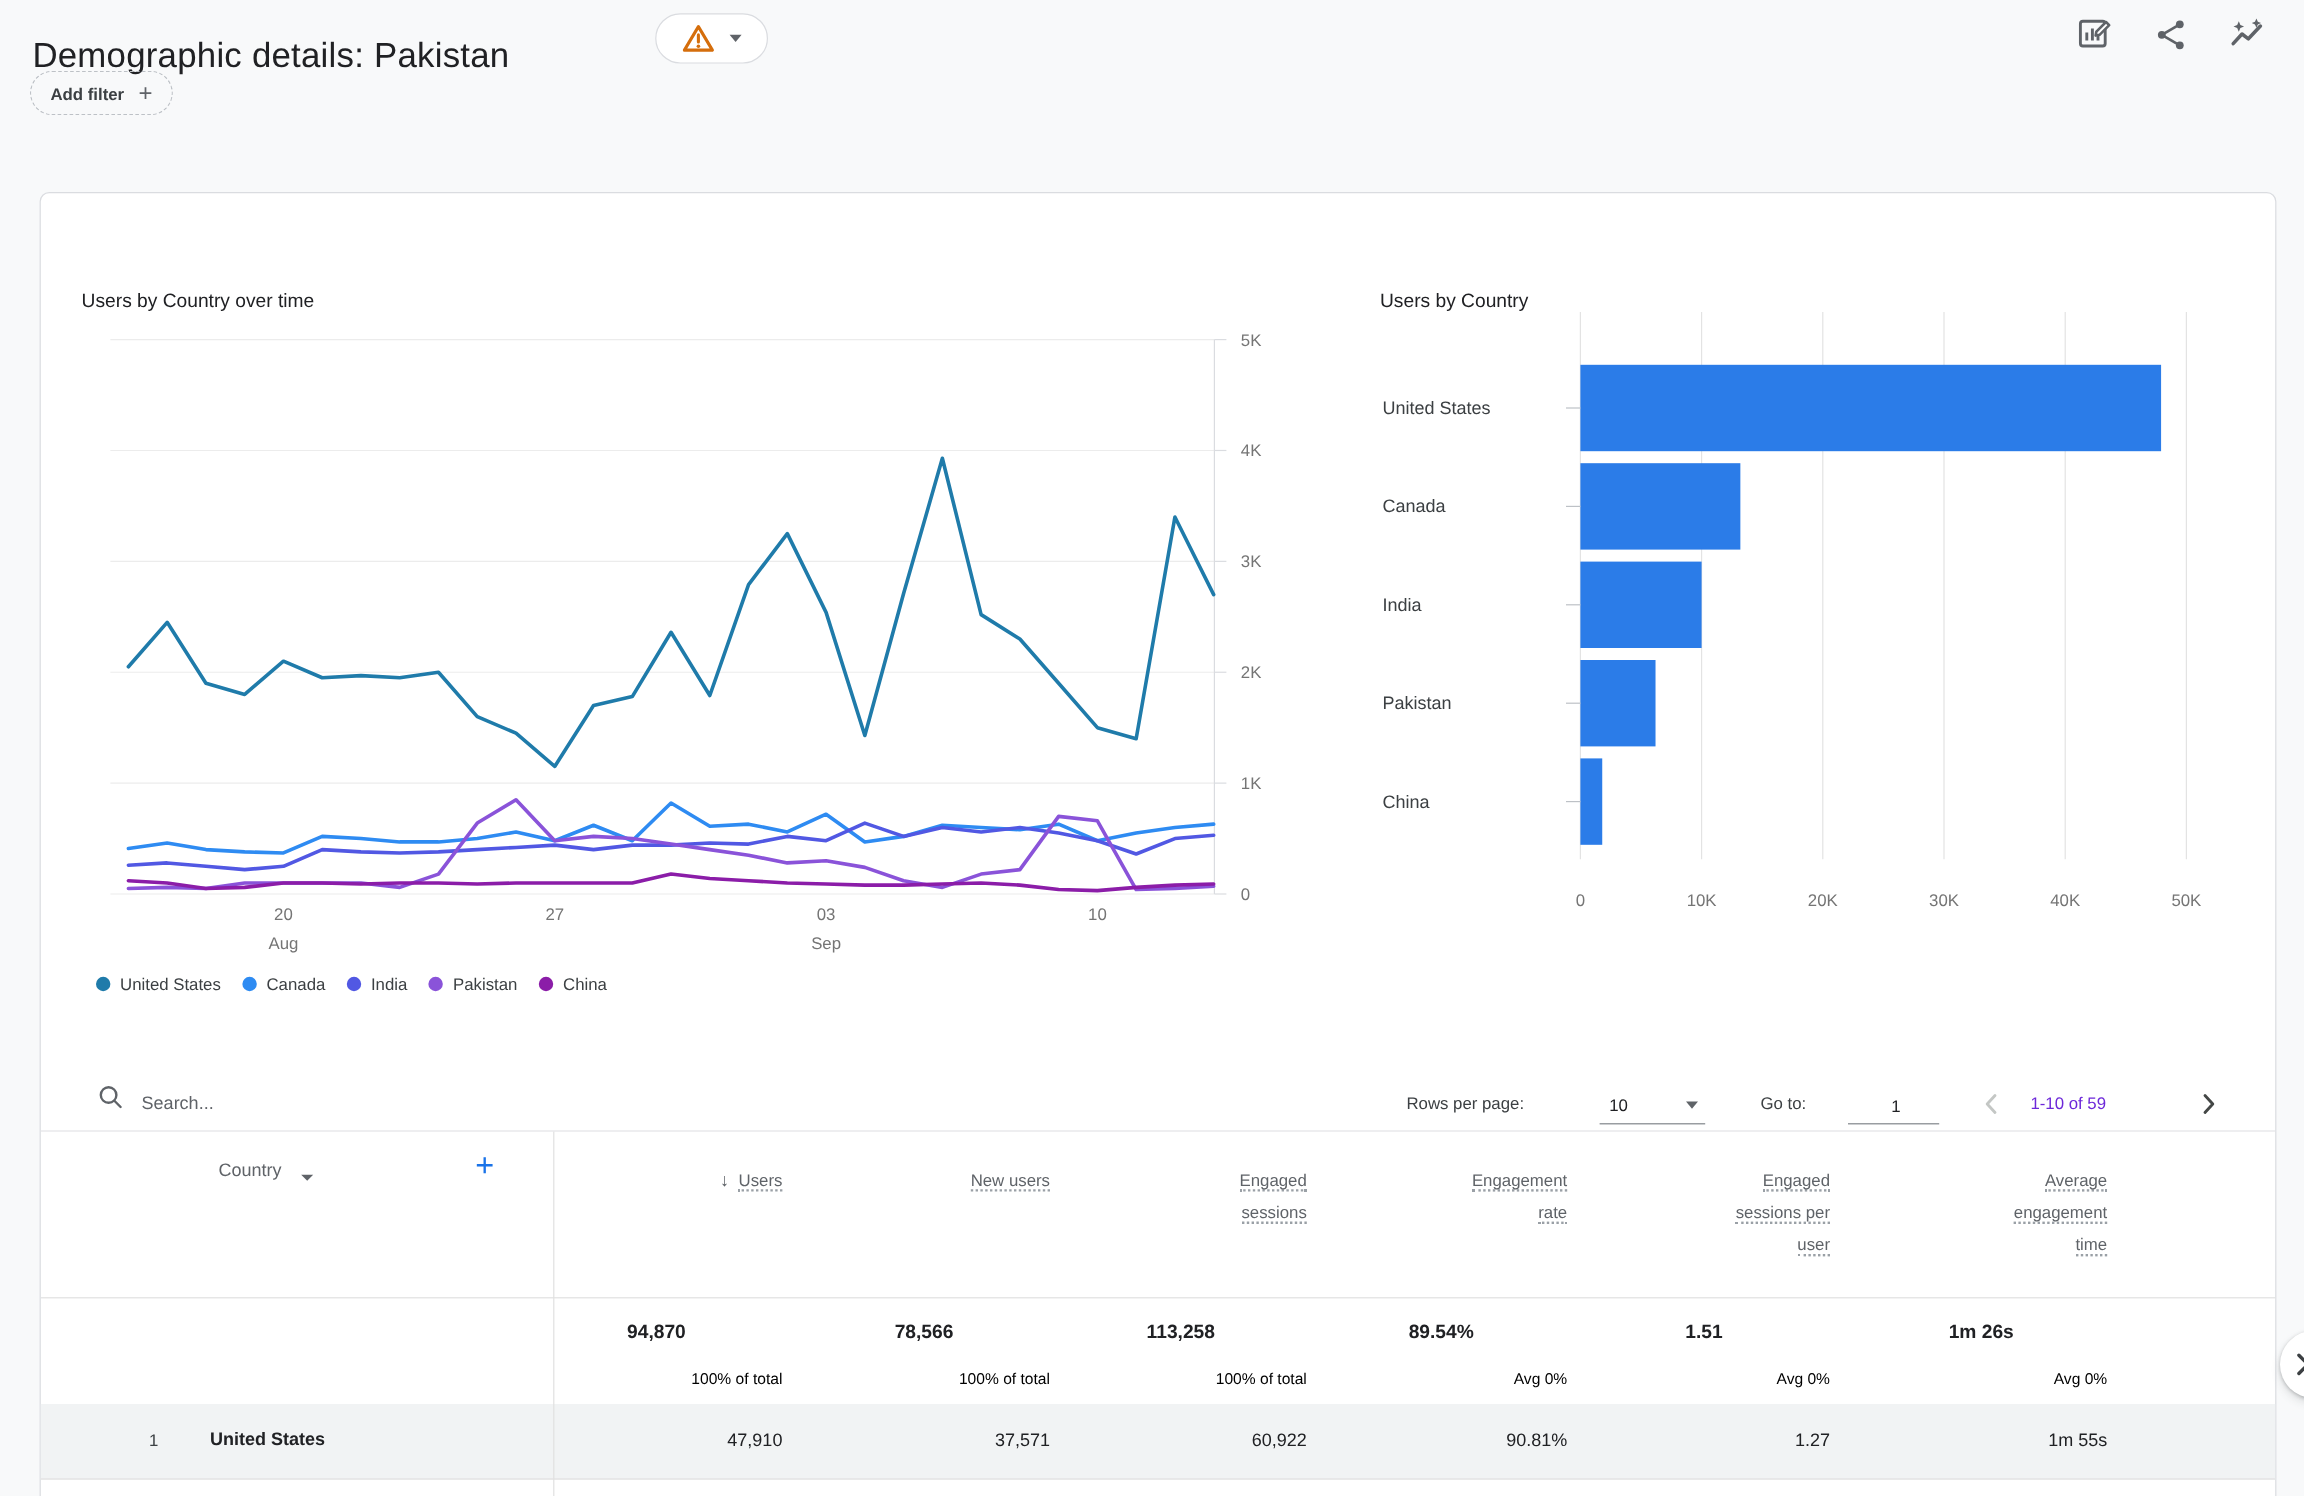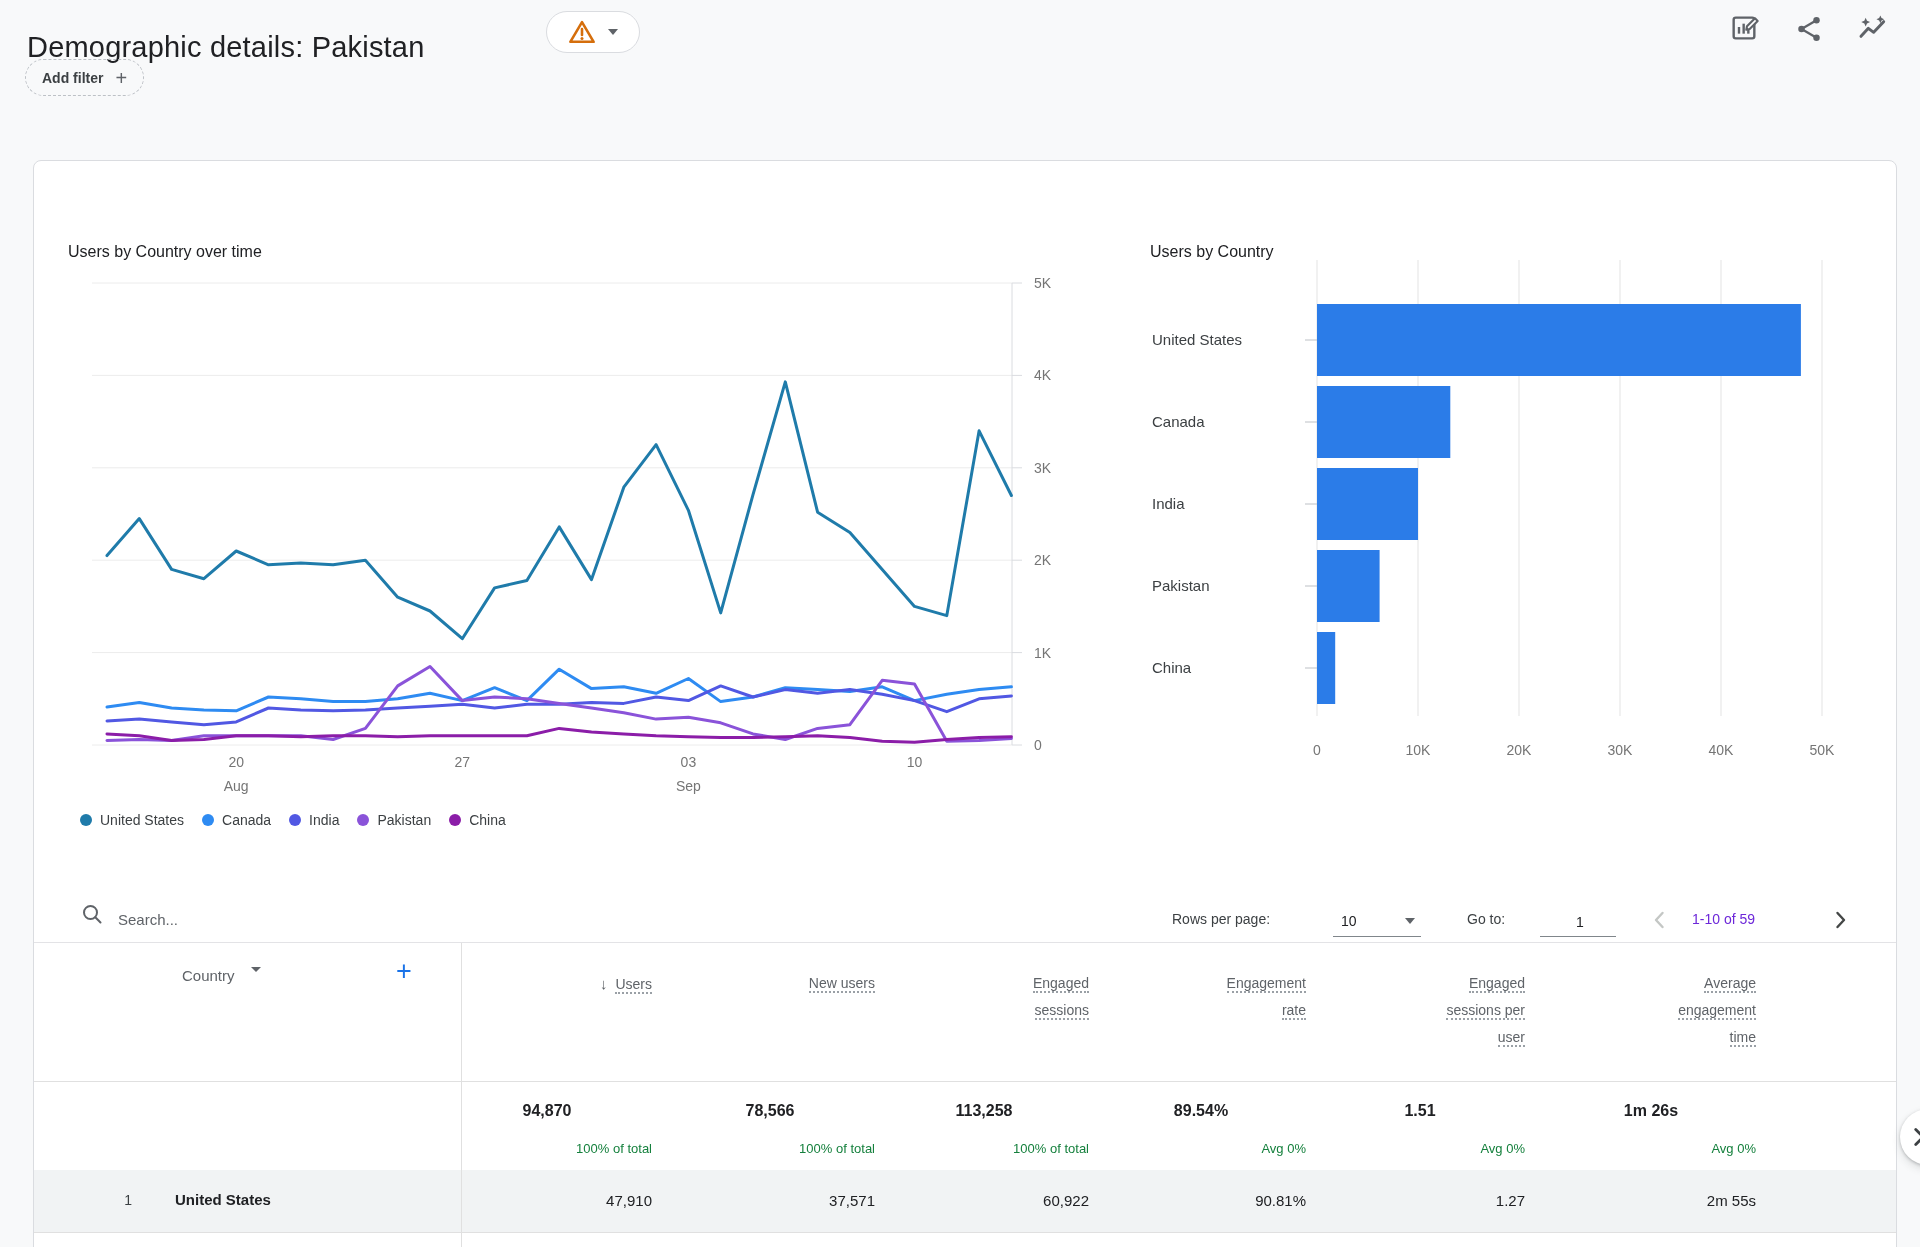--- a/index.html
+++ b/index.html
@@ -45,29 +45,29 @@
   .goto-box{left:1540px;top:905px;width:76px;height:32px;border-bottom:1px solid #80868B;box-sizing:border-box;}
   .goto-input{width:100%;height:100%;border:none;outline:none;text-align:center;font-size:14px;color:#202124;background:transparent;font-family:inherit;}
   .chev{width:24px;height:24px;cursor:pointer;}
   #chev-prev{left:1648px;top:908px;}
   #chev-next{left:1828px;top:908px;}
   #range-text{left:1692px;top:911px;color:#6d28d9;}
   
   .v-divider{left:461px;top:943px;width:0;height:304px;border-left:1px solid #E0E0E0;}
   .hdr-border{left:34px;top:1081px;width:1862px;border-bottom:1px solid #E0E0E0;}
   .row1-bg{left:34px;top:1170px;width:1862px;height:63px;background:#F1F3F4;border-bottom:1px solid #E0E0E0;box-sizing:border-box;}
-  .dim-head{left:182px;top:967px;display:flex;align-items:flex-start;gap:16px;font-size:15px;color:#5F6368;cursor:pointer;}
+  .dim-head{left:182px;top:967px;display:flex;align-items:flex-end;gap:16px;font-size:15px;color:#5F6368;cursor:pointer;}
   .dim-caret{width:0;height:0;border-left:5px solid transparent;border-right:5px solid transparent;border-top:5px solid #5F6368;}
   .add-col{left:396px;top:958px;font-size:27px;color:#1A73E8;font-weight:400;cursor:pointer;line-height:1;}
   .col-head{position:absolute;top:970px;width:210px;text-align:right;font-size:14px;color:#5F6368;cursor:pointer;}
   .col-head .hline{line-height:27px;}
   .col-head .dotted{border-bottom:2px dotted #9AA0A6;padding-bottom:0px;}
   .col-head .sort-arrow{margin-right:8px;color:#5F6368;font-size:15px;}
   .tot-val{position:absolute;top:1102px;width:210px;text-align:center;font-size:16px;font-weight:700;color:#202124;}
-  .tot-sub{position:absolute;top:1141px;width:210px;text-align:right;font-size:13px;color:#15803d;}
+  .tot-sub{position:absolute;top:1141px;width:210px;text-align:right;font-size:13px;color:#000000;}
   .row-val{position:absolute;top:1192px;width:210px;text-align:right;font-size:15px;color:#202124;}
   .row-rank{left:62px;top:1192px;width:70px;text-align:right;font-size:14px;color:#3C4043;}
   .row-dim{left:175px;top:1191px;font-size:15px;font-weight:700;color:#202124;}
   
   .float-btn{left:1900px;top:1109px;width:56px;height:56px;border-radius:50%;background:#fff;
     box-shadow:0 1px 3px rgba(60,64,67,.3), 0 4px 8px rgba(60,64,67,.15);display:flex;align-items:center;padding-left:6px;box-sizing:border-box;cursor:pointer;}
   svg{display:block;}
 </style>
 </head>
 <body>
@@ -289,20 +289,20 @@
     <div class="tot-val abs" style="left: 1315px;">1.51</div>
     <div class="tot-sub abs" style="left: 1315px;">Avg 0%</div>
     <div class="row-val abs" style="left: 1315px;">1.27</div>
     <div class="col-head abs" style="left: 1546px;">
       <div class="hline"><span class="dotted">Average</span></div>
       <div class="hline"><span class="dotted">engagement</span></div>
       <div class="hline"><span class="dotted">time</span></div>
     </div>
     <div class="tot-val abs" style="left: 1546px;">1m 26s</div>
     <div class="tot-sub abs" style="left: 1546px;">Avg 0%</div>
-    <div class="row-val abs" style="left: 1546px;">2m 55s</div>
+    <div class="row-val abs" style="left: 1546px;">1m 55s</div>
   </div>
 
 <div class="abs float-btn">
   <svg width="26" height="26" viewBox="0 0 24 24" fill="none" stroke="#3C4043" stroke-width="2.6" stroke-linecap="round" stroke-linejoin="round">
     <polyline points="9,5 16,12 9,19"></polyline>
   </svg>
 </div>
 
 </body></html>

